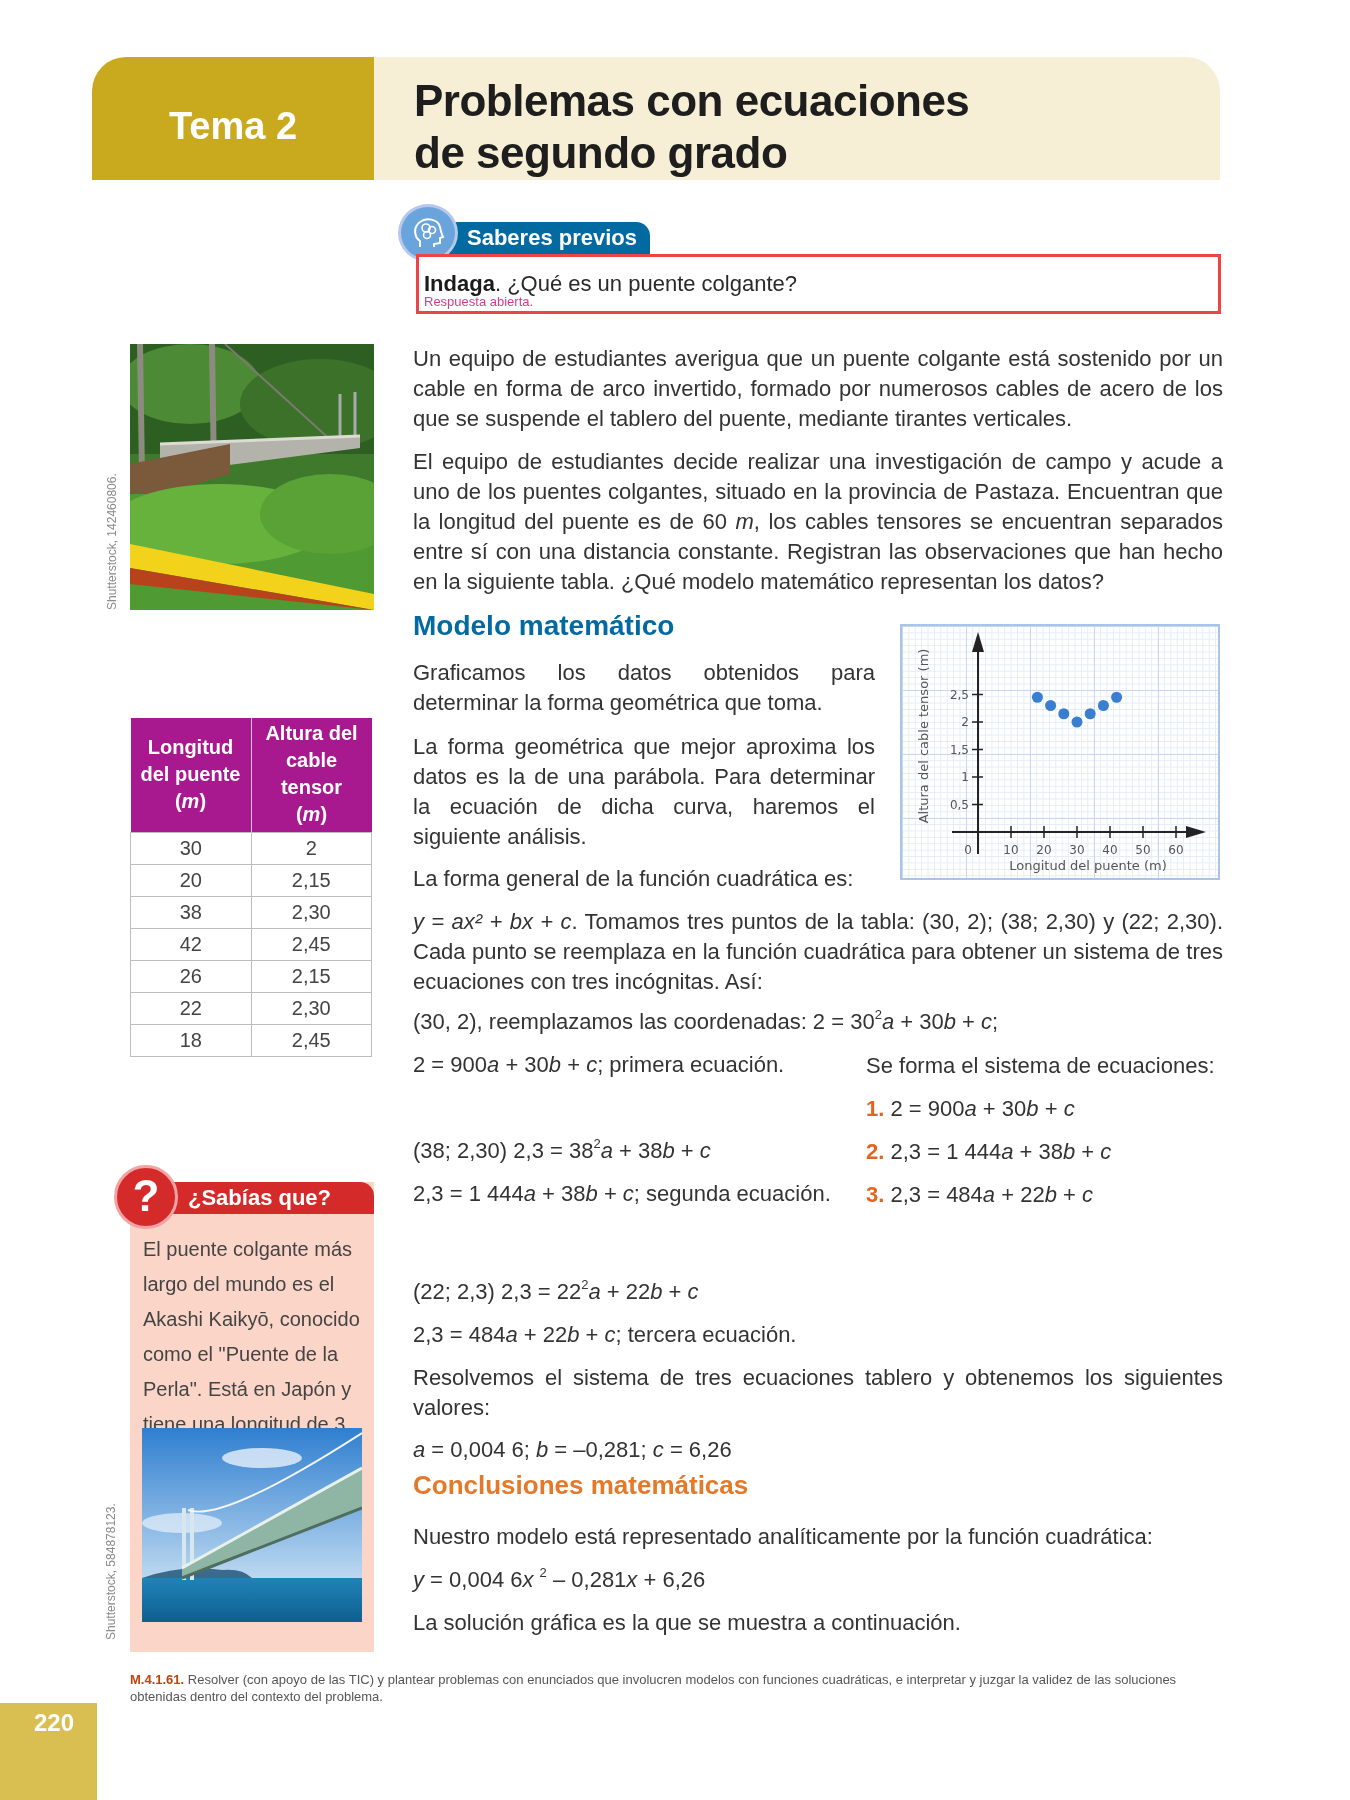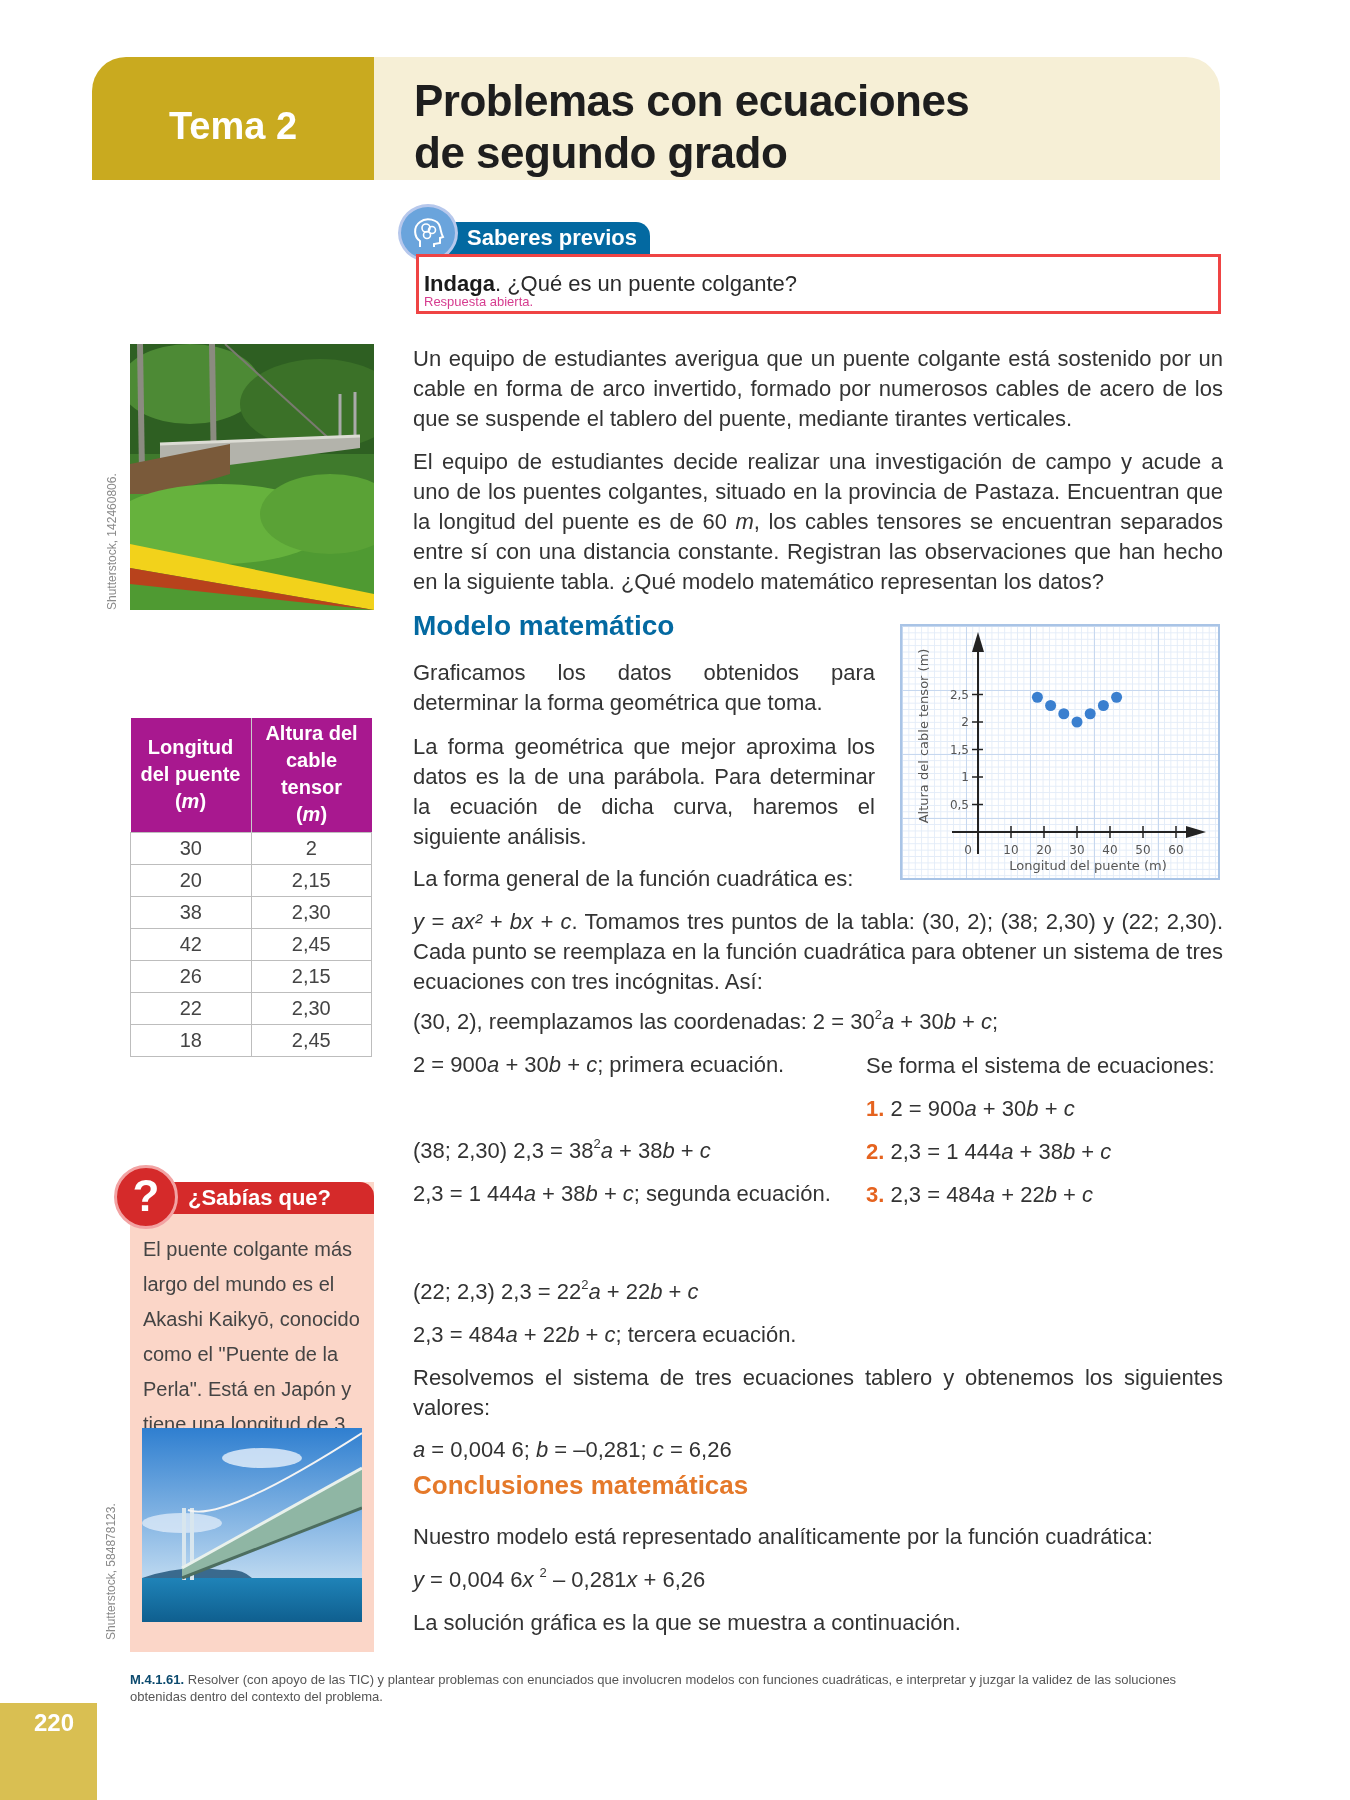--- a/index.html
+++ b/index.html
@@ -56,21 +56,21 @@
   .sq-box { left: 130px; top: 1182px; width: 244px; height: 470px; background: #fbd6c8; }
   .sq-head { left: 130px; top: 1182px; width: 244px; height: 32px; background: #d52a2a; border-top-right-radius: 14px;
     color: #fff; font-size: 22px; font-weight: bold; padding: 3px 8px 0 58px; }
   .sq-icon { left: 114px; top: 1165px; width: 64px; height: 64px; border-radius: 50%; background: #d52a2a;
     border: 3px solid #f2a3a3; color: #fff; font-size: 44px; font-weight: bold; text-align: center; line-height: 56px; }
   .sq-text { left: 143px; top: 1232px; width: 225px; font-size: 20px; line-height: 35px; color: #444; }
   .photo2 { left: 142px; top: 1428px; width: 220px; height: 194px; overflow: hidden; }
 
   
   .foot { left: 130px; top: 1671px; width: 1092px; font-size: 13px; line-height: 17px; color: #555; }
-  .foot b { color: #0c4a6e; text-align: center; }
+  .foot b { color: #c2410c; text-align: center; }
   .pageno { left: 0; top: 1703px; width: 97px; height: 97px; background: #d9bf52; color: #fff; font-weight: bold;
     font-size: 24px; padding: 6px 0 0 34px; }
 </style>
 </head>
 <body>
 
 <div class="abs hdr-tema">
     <span>Tema 2</span>
   </div>
 <div class="abs hdr-title">

